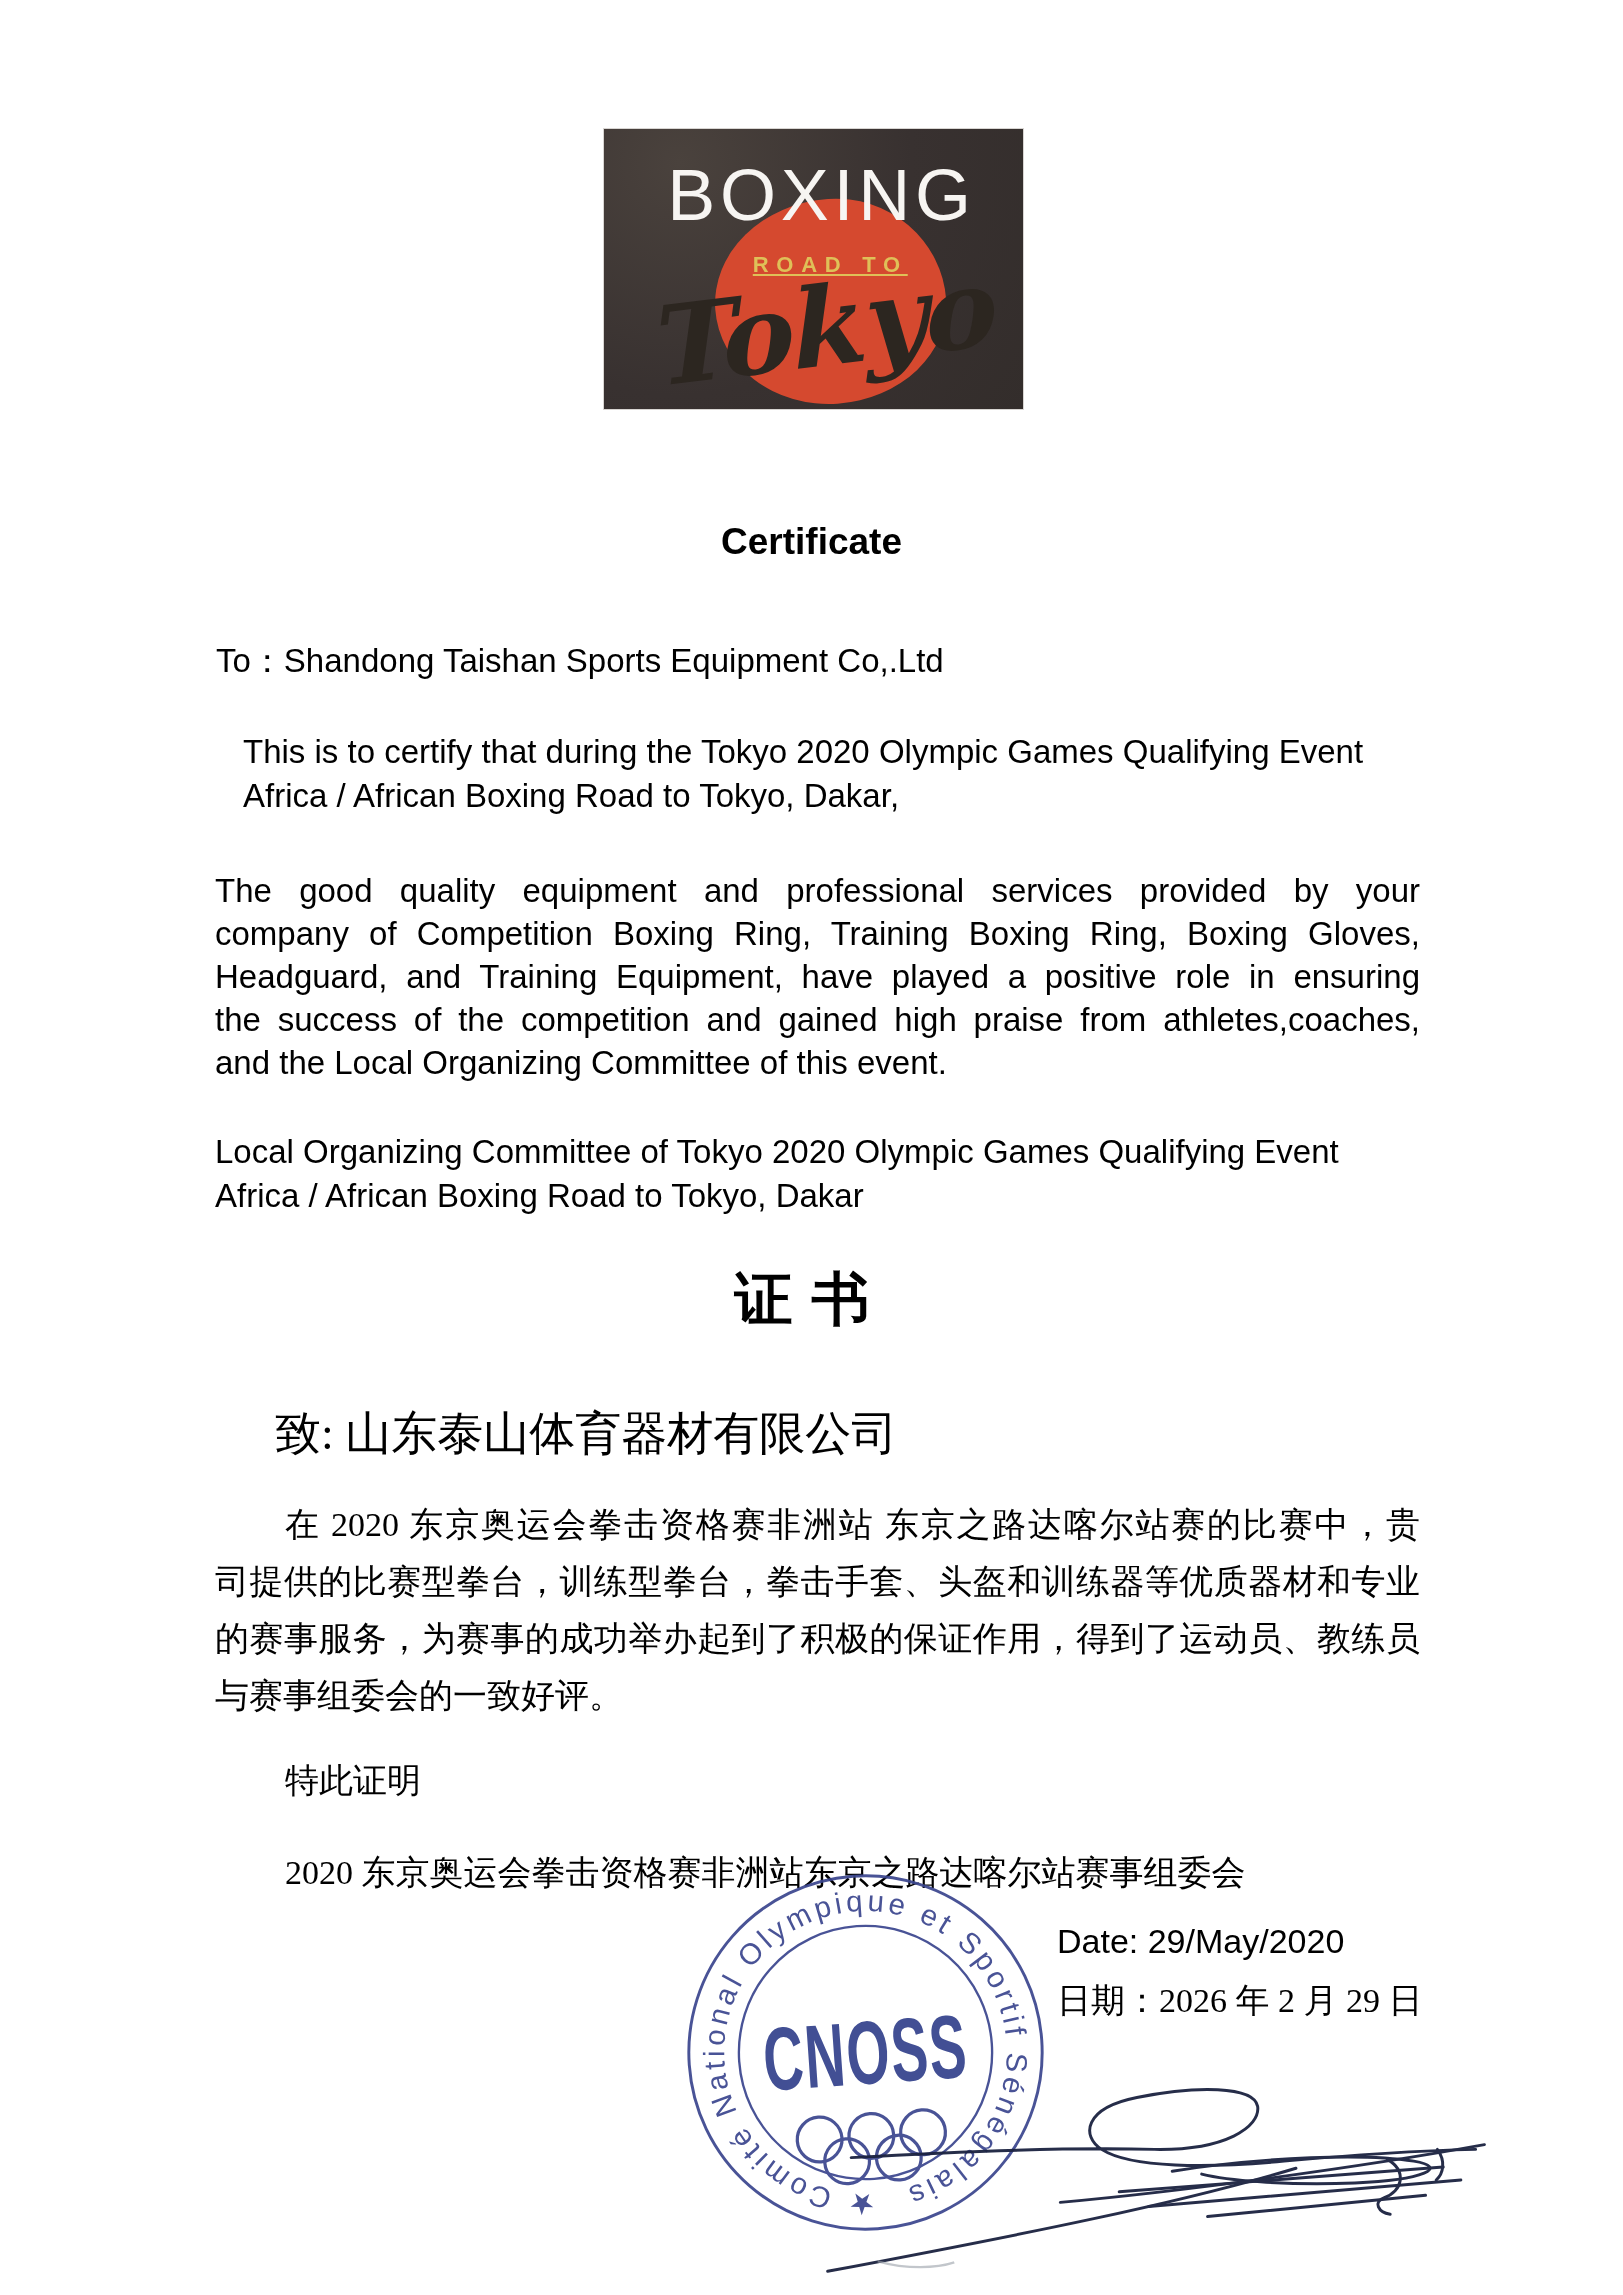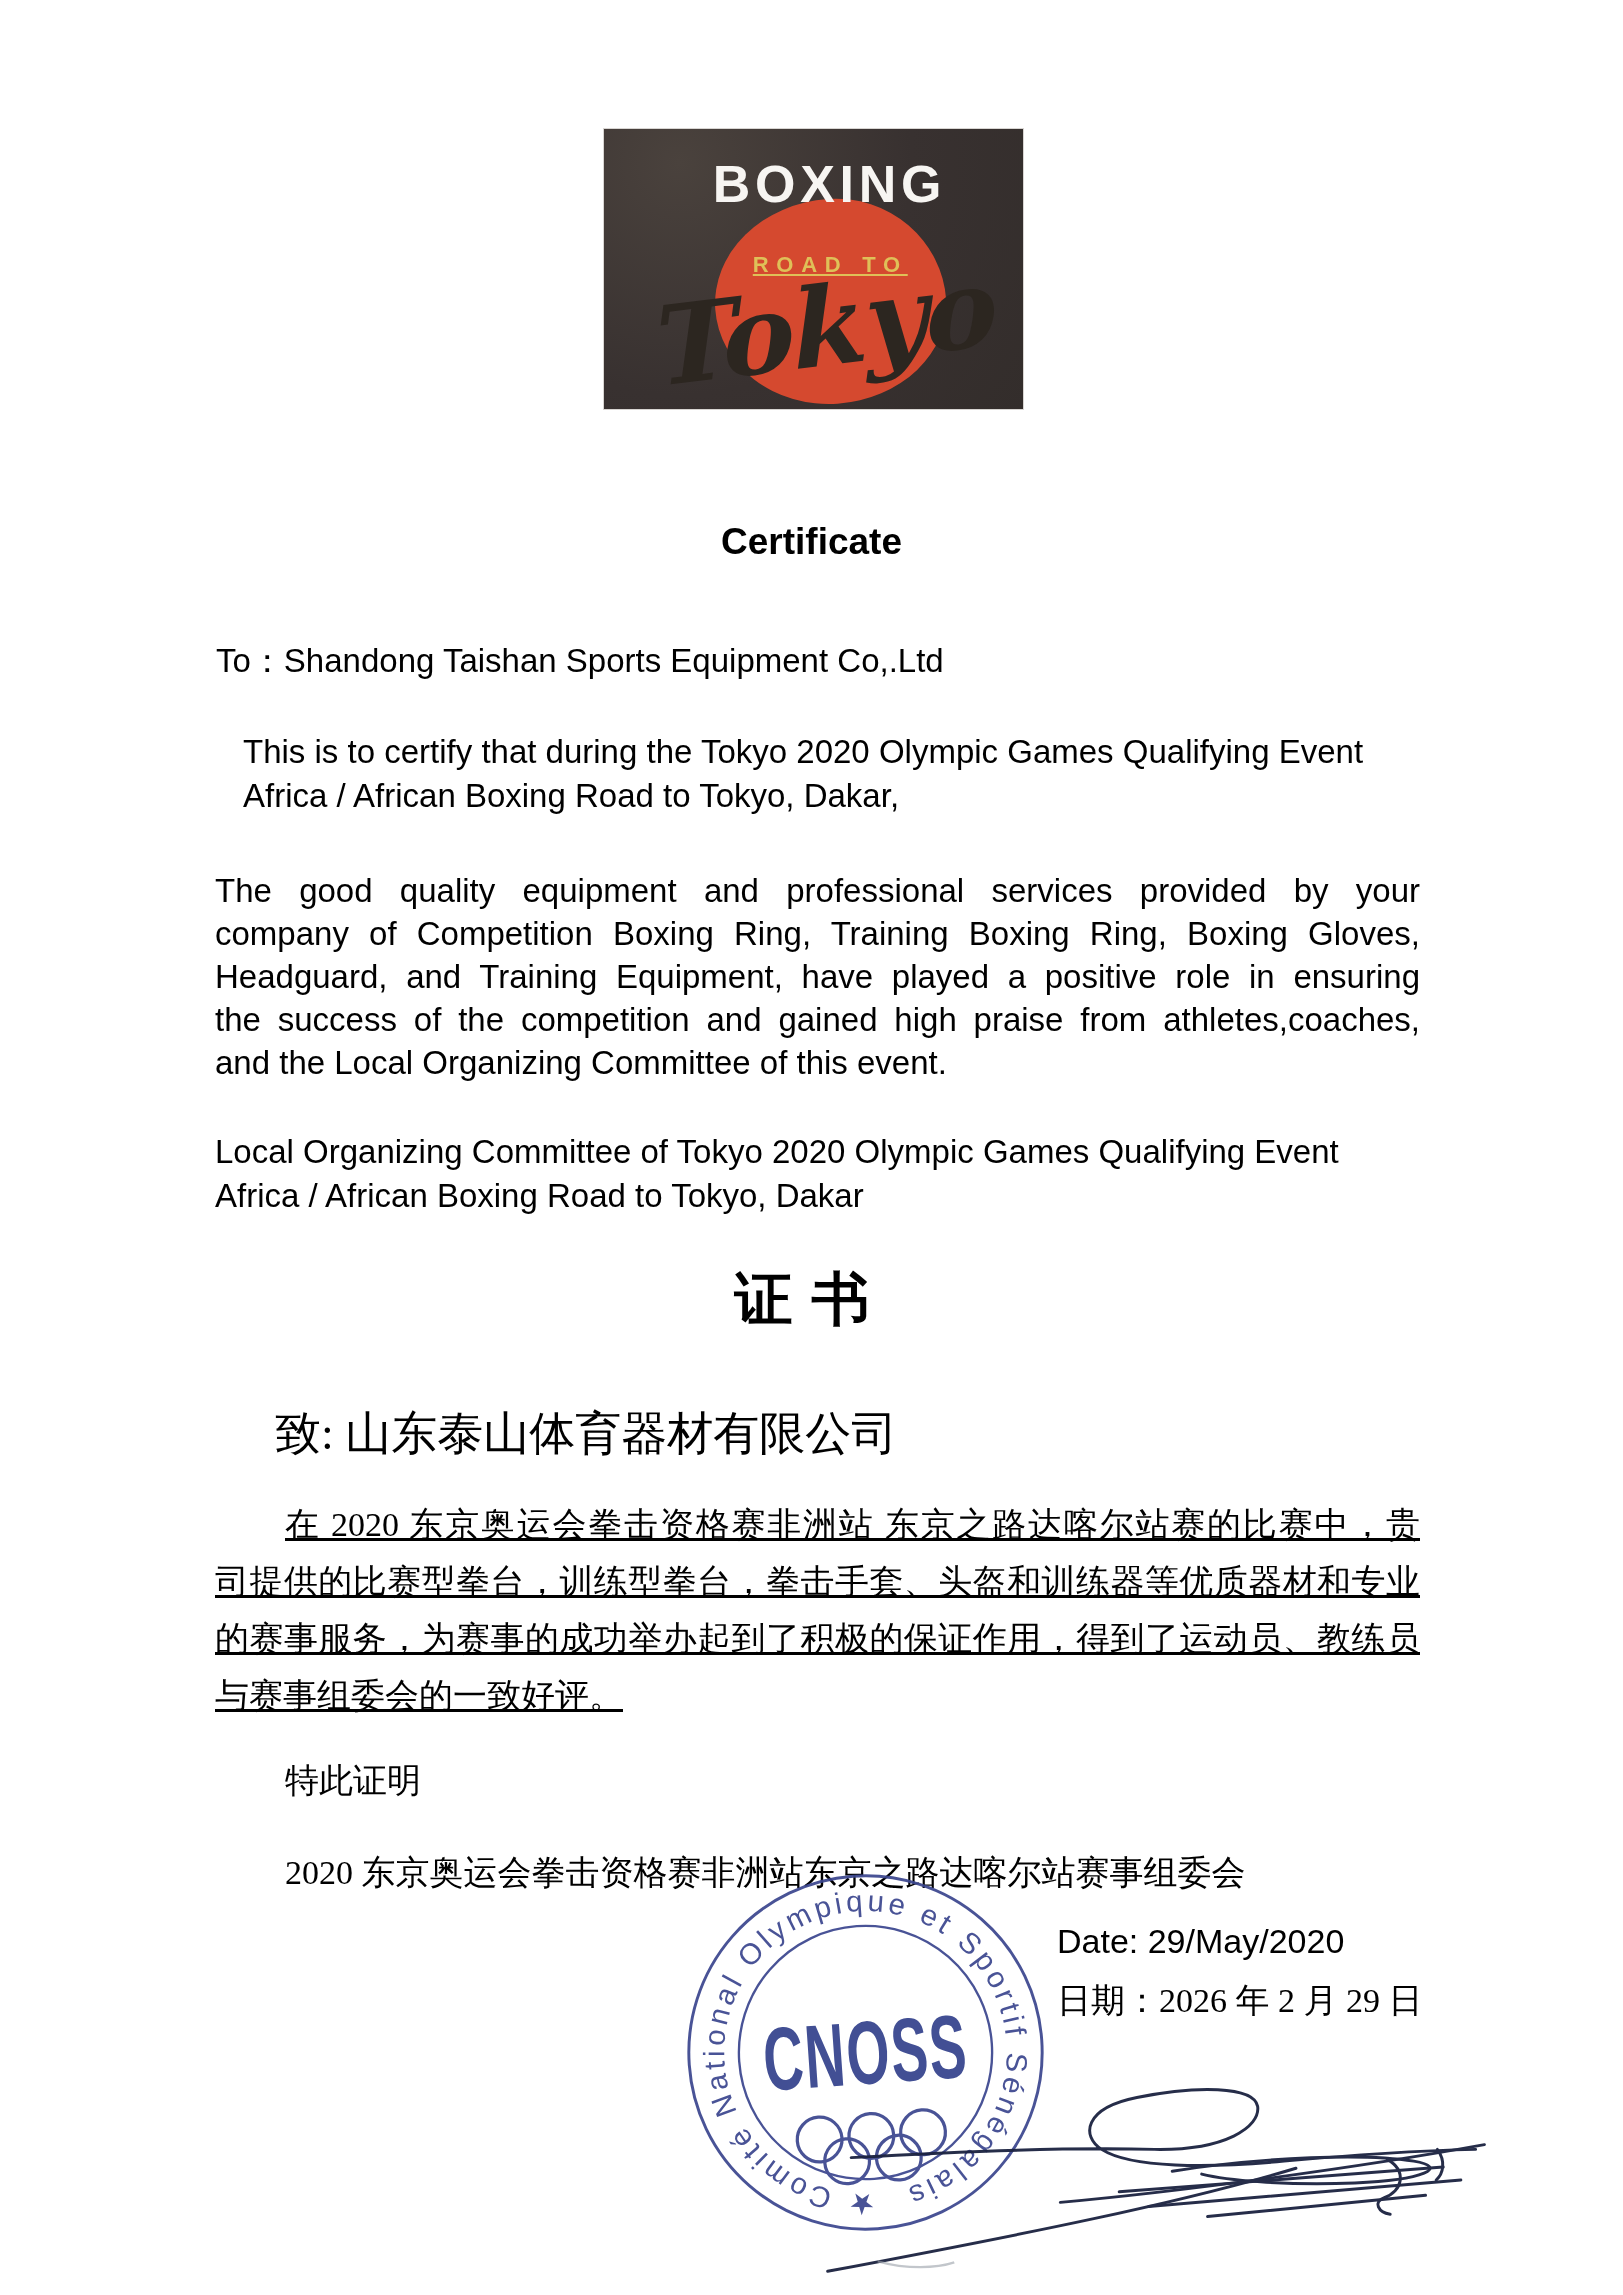--- a/index.html
+++ b/index.html
@@ -26,24 +26,24 @@
   .logo-red-circle {
     position: absolute;
     left: 111px; top: 70px;
     width: 231px; height: 205px;
     background: #d5492f;
     border-radius: 52% 48% 50% 50% / 50% 53% 47% 50%;
     transform: rotate(-4deg);
   }
   .logo-boxing {
     position: absolute;
-    left: 16px; top: 25px; width: 100%;
+    left: 8px; top: 25px; width: 100%;
     text-align: center;
-    font-size: 52px;
-    font-weight: bold;
+    font-size: 72px;
+    font-weight: normal;
     letter-spacing: 4.7px;
     color: #f7f5f2;
   }
   .logo-roadto {
     position: absolute;
     left: 54%; top: 123px;
     transform: translateX(-50%);
     font-size: 22px;
     font-weight: bold;
     letter-spacing: 7.7px;
@@ -103,21 +103,20 @@
     left: 215px; top: 1403px;
     padding-left: 60px;
     font-size: 46px;
   }
   .para-zh {
     position: absolute;
     left: 215px; top: 1496px;
     width: 1205px;
     font-size: 34px;
     line-height: 57px;
-    text-decoration: underline;
   }
   .para-zh .indent { padding-left: 70px; }
   .certify-zh {
     position: absolute;
     left: 215px; top: 1758px;
     padding-left: 70px;
     font-size: 34px;
   }
   .committee-zh {
     position: absolute;

